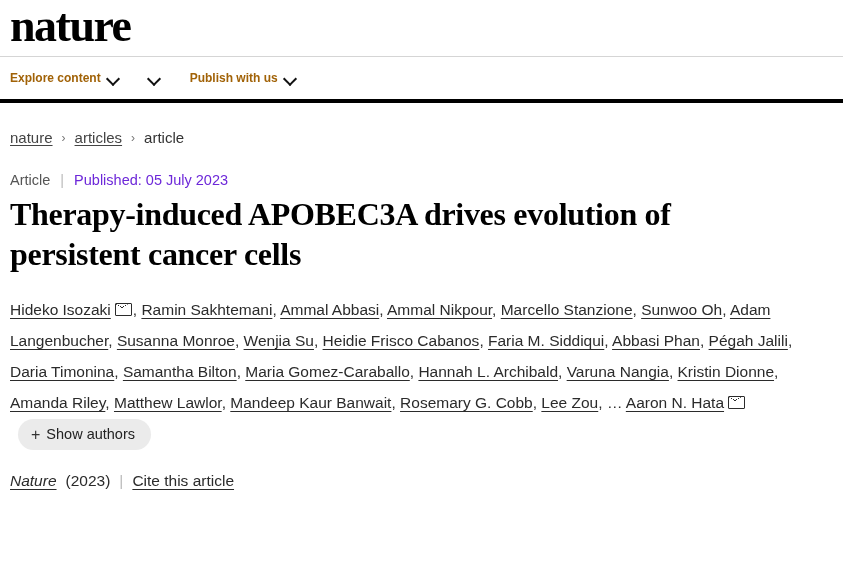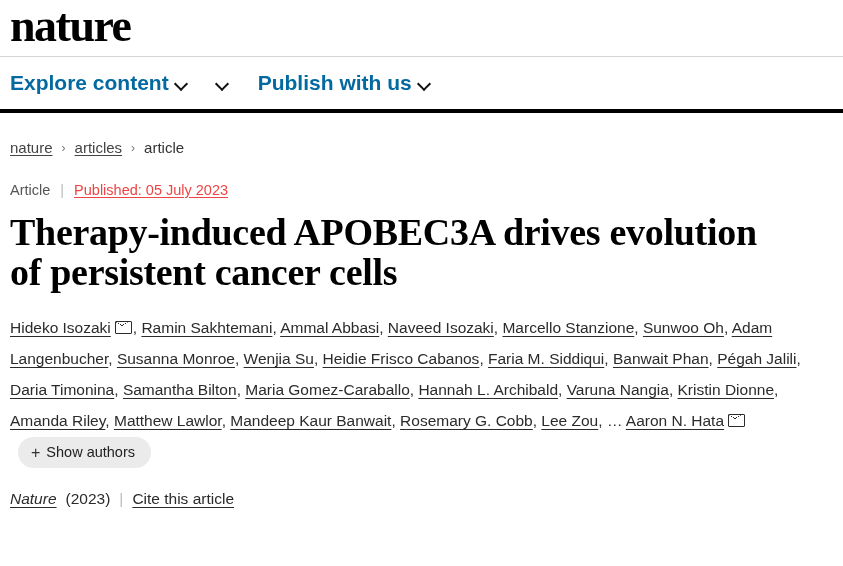--- a/index.html
+++ b/index.html
@@ -41,23 +41,23 @@
     display: flex;
     align-items: center;
     gap: 30px;
     padding: 14px 10px 14px 10px;
     border-bottom: 4px solid #000000;
   }
   .nav-item {
     display: flex;
     align-items: center;
     gap: 7px;
-    font-size: 21px;
+    font-size: 12px;
     font-weight: bold;
-    color: #0369a1;
+    color: #a16207;
     cursor: pointer;
     white-space: nowrap;
   }
   .chev {
     display: inline-block;
     width: 11px;
     height: 11px;
     position: relative;
     top: 1px;
   }
@@ -106,34 +106,33 @@
     align-items: center;
     gap: 10px;
     margin-top: 26px;
     font-size: 14.5px;
     color: #555;
   }
   .kicker .divider {
     color: #bbb;
   }
   .kicker .pub {
-    color: #ef4444;
-    text-decoration: underline;
+    color: #6d28d9;
     text-underline-offset: 2px;
     cursor: pointer;
   }
 
   h1.title {
     font-family: "Liberation Serif", serif;
     font-weight: bold;
-    font-size: 38px;
+    font-size: 32px;
     line-height: 40px;
     letter-spacing: -0.3px;
     color: #000;
-    margin: 14px 0 0 0;
+    margin: 6px 0 0 0;
     max-width: 770px;
   }
 
   .authors {
     margin-top: 20px;
     font-size: 15.5px;
     line-height: 31px;
     color: #2b2b2b;
     max-width: 840px;
   }
@@ -259,29 +258,29 @@
       <span class="divider">|</span>
       <span class="pub">Published: 05 July 2023</span>
     </div>
 
     <h1 class="title">Therapy-induced APOBEC3A drives evolution of persistent cancer cells</h1>
 
     <div class="authors">
       <a>Hideko Isozaki</a><span class="mail"></span><span class="plain">,</span>
       <a>Ramin Sakhtemani</a><span class="plain">,</span>
       <a>Ammal Abbasi</a><span class="plain">,</span>
-      <a>Naveed Isozaki</a><span class="plain">,</span>
+      <a>Ammal Nikpour</a><span class="plain">,</span>
       <a>Marcello Stanzione</a><span class="plain">,</span>
       <a>Sunwoo Oh</a><span class="plain">,</span>
       <a>Adam Langenbucher</a><span class="plain">,</span>
       <a>Susanna Monroe</a><span class="plain">,</span>
       <a>Wenjia Su</a><span class="plain">,</span>
       <a>Heidie Frisco Cabanos</a><span class="plain">,</span>
       <a>Faria M. Siddiqui</a><span class="plain">,</span>
-      <a>Banwait Phan</a><span class="plain">,</span>
+      <a>Abbasi Phan</a><span class="plain">,</span>
       <a>Pégah Jalili</a><span class="plain">,</span>
       <a>Daria Timonina</a><span class="plain">,</span>
       <a>Samantha Bilton</a><span class="plain">,</span>
       <a>Maria Gomez-Caraballo</a><span class="plain">,</span>
       <a>Hannah L. Archibald</a><span class="plain">,</span>
       <a>Varuna Nangia</a><span class="plain">,</span>
       <a>Kristin Dionne</a><span class="plain">,</span>
       <a>Amanda Riley</a><span class="plain">,</span>
       <a>Matthew Lawlor</a><span class="plain">,</span>
       <a>Mandeep Kaur Banwait</a><span class="plain">,</span>

